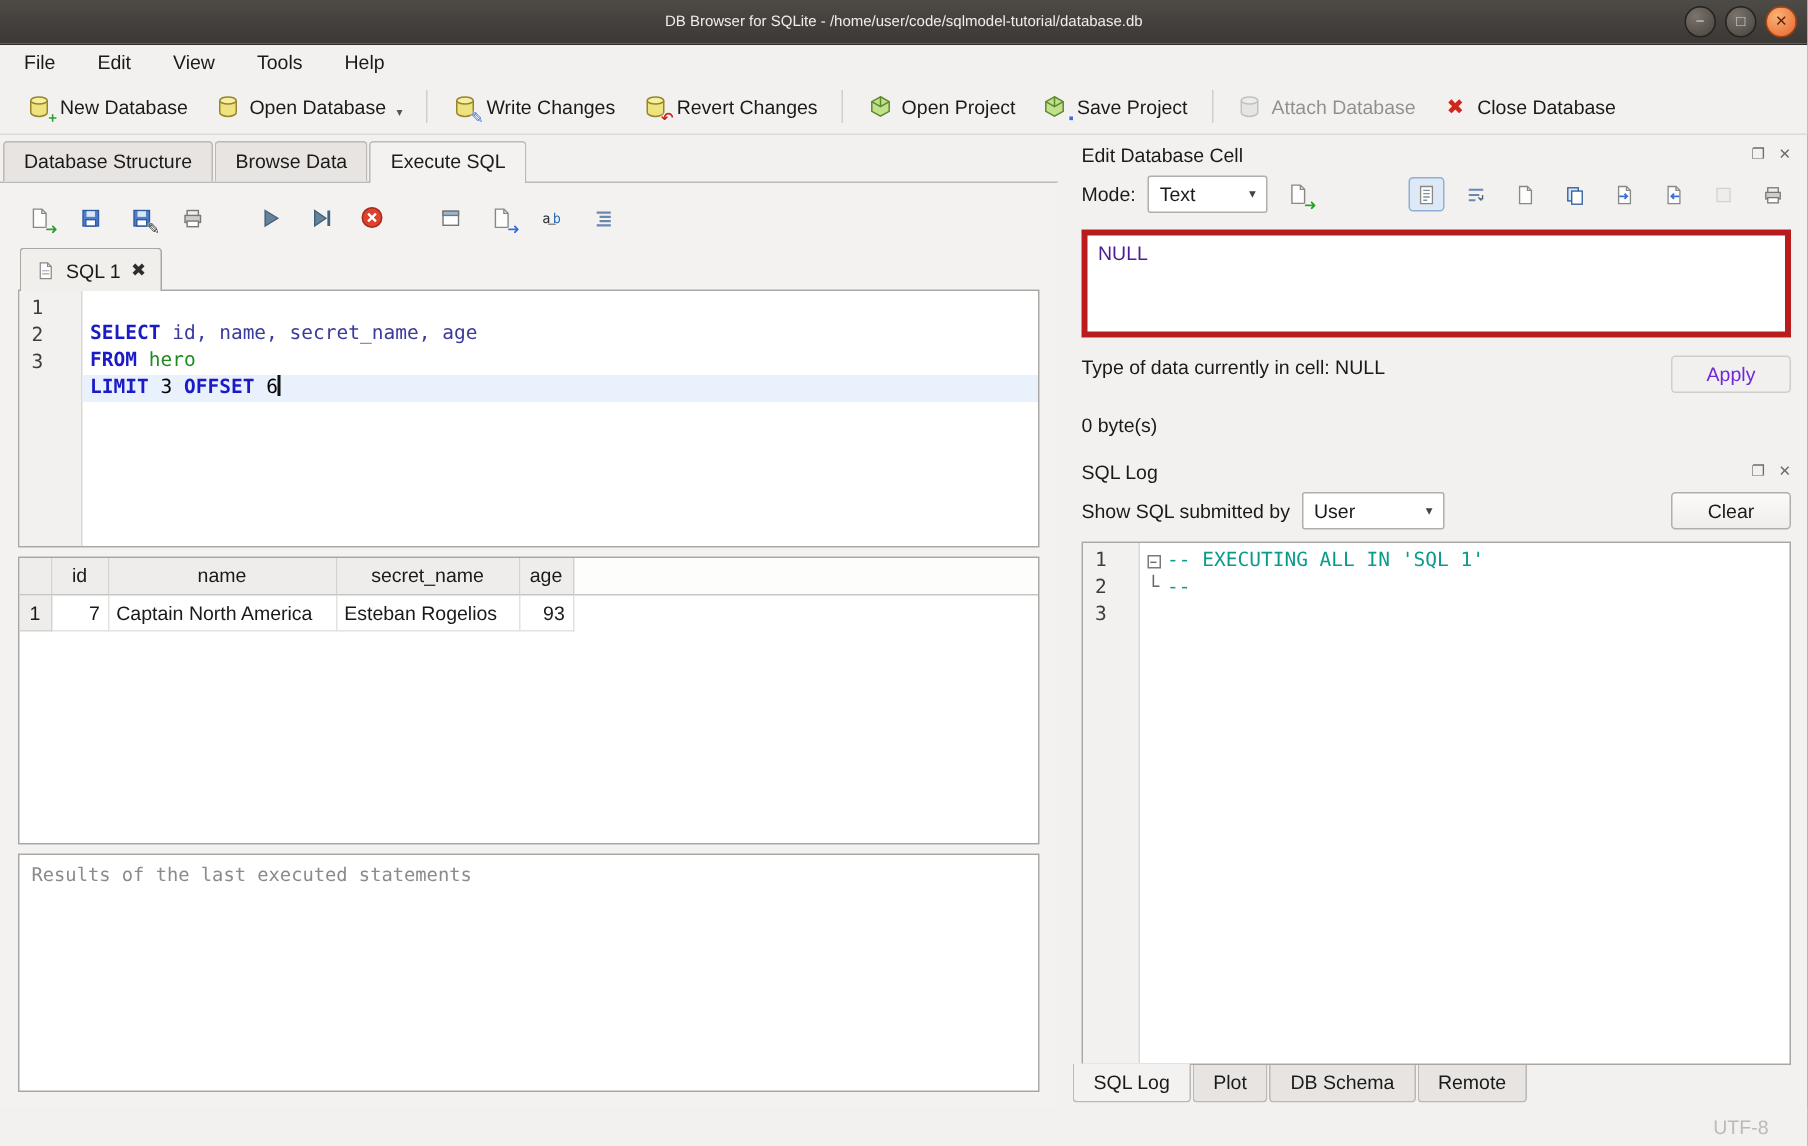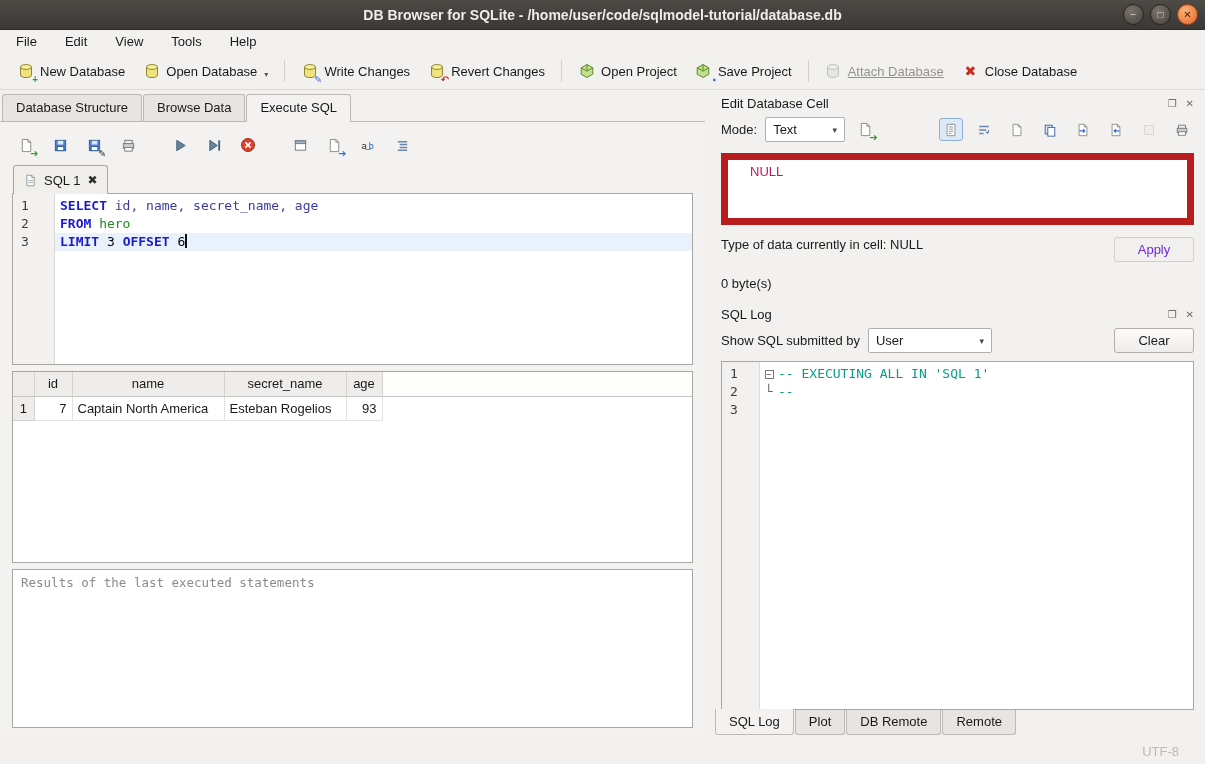--- a/index.html
+++ b/index.html
@@ -1,38 +1,38 @@
 <!DOCTYPE html>
 <html><head>
 <meta charset="utf-8">
 <style>
   * { box-sizing: border-box; }
   body { margin:0; background:#555; font-family:"Liberation Sans","DejaVu Sans",sans-serif; font-size:13px; color:#1a1a1a; }
   .app { width:1205px; height:764px; display:flex; flex-direction:column; background:#f2f1ef; overflow:hidden; position:relative; }
 
   
   .titlebar { height:30px; flex:0 0 30px; background:linear-gradient(#4e4a46,#3b3835); display:flex; align-items:center; position:relative; border-bottom:1px solid #2e2b28; }
-  .titlebar .title { flex:1; text-align:center; font-weight:bold; color:#efedeb; font-size:14px; }
+  .titlebar .title { flex:1; text-align:center; font-weight:normal; color:#efedeb; font-size:10px; }
   .win-controls { position:absolute; right:7px; top:4px; display:flex; gap:6px; }
   .wbtn { width:21px; height:21px; border-radius:50%; background:radial-gradient(circle at 35% 30%, #7b746d, #47423c); background:radial-gradient(circle at 35% 30%, #7b746d, #46413c); border:1px solid #26231f; color:#d9d7d4; display:flex; align-items:center; justify-content:center; font-size:10px; line-height:1; }
   .wbtn.close { background:radial-gradient(circle at 35% 30%, #f8b277, #e9652c); border-color:#a1441294; border-color:#a14412; color:#5a2408; font-weight:bold; }
 
   
   .menubar { height:23px; flex:0 0 23px; display:flex; align-items:center; padding:0 6px; gap:8px; background:#f2f1ef; }
   .menu-item { padding:2px 10px; border-radius:2px; }
 
   
   .toolbar { height:37px; flex:0 0 37px; display:flex; align-items:center; padding:0 8px; background:#f2f1ef; border-bottom:1px solid #dcdad6; }
   .tbtn { display:flex; align-items:center; gap:6px; padding:5px 9px; border-radius:3px; }
   .tbtn .tlabel { white-space:nowrap; }
   .tsep { width:1px; height:22px; background:#d1cfcb; margin:0 7px; }
   .icw { position:relative; width:17px; height:17px; display:inline-flex; align-items:center; justify-content:center; flex:0 0 17px; }
   .badge { position:absolute; right:-4px; bottom:-5px; font-size:10px; font-weight:bold; text-shadow:0 0 2px #fff, 0 0 2px #fff; line-height:1; }
   .caret { font-size:8px; color:#555; align-self:flex-end; padding-bottom:1px; margin-left:1px; }
-  .tbtn.disabled { opacity:.45; filter:grayscale(.9);text-decoration:underline; }
+  .tbtn.disabled { opacity:.45; filter:grayscale(.9); }
   .xglyph { color:#d0271b; font-weight:bold; font-size:14px; line-height:1; }
 
   
   .content { flex:1; display:flex; min-height:0; }
   .left { width:705px; flex:0 0 705px; display:flex; flex-direction:column; min-height:0; }
   .right { flex:1; display:flex; flex-direction:column; min-width:0; padding:0 9px 0 10px; }
 
   
   .main-tabs { height:31px; flex:0 0 31px; display:flex; align-items:flex-end; padding:4px 0 0 2px; position:relative; z-index:2; }
   .mtab { padding:5px 13px 6px; background:#e7e4e1; border:1px solid #bcb9b5; border-bottom:none; border-radius:3px 3px 0 0; margin-right:1px; white-space:nowrap; }
@@ -47,21 +47,21 @@
 
   
   .sqltab-row { height:28px; display:flex; position:relative; z-index:2; }
   .sqltab { display:inline-flex; align-items:center; gap:7px; padding:5px 10px; background:#f1efec; border:1px solid #a9a7a3; border-bottom:none; border-radius:3px 3px 0 0; margin-left:1px; margin-bottom:-1px; }
   .tab-close { font-size:12px; font-weight:bold; color:#2e2e2e; line-height:1; }
 
   
   .editor { height:172px; flex:0 0 172px; background:#fff; border:1px solid #a9a7a3; display:flex; font-family:"DejaVu Sans Mono","Liberation Mono",monospace; font-size:13px; overflow:hidden; }
   .gutter { width:42px; flex:0 0 42px; background:#f3f1ef; border-right:1px solid #dbd9d6; padding-top:3px; }
   .gutter .ln { height:18px; line-height:18px; padding-left:8px; color:#3d3d3d; }
-  .codearea { flex:1; padding-top:3px;border-radius:17px; }
+  .codearea { flex:1; padding-top:20px;border-radius:17px; }
   .cline { height:18px; line-height:18px; padding-left:5px; white-space:pre; }
   .cline.current { background:#e9f1fc; }
   .tok-kw { color:#1a1ac8; font-weight:bold; }
   .tok-ident { color:#3b3b9e; }
   .tok-table { color:#218a21; }
   .tok-plain { color:#000; }
   .cursor-caret { display:inline-block; width:1.5px; height:14px; background:#111; vertical-align:-2px; }
 
   
   .results { height:192px; flex:0 0 192px; margin-top:6px; background:#fff; border:1px solid #a9a7a3; overflow:hidden; }
@@ -81,21 +81,21 @@
   .dock-title { display:flex; align-items:center; padding:6px 2px 5px 6px; }
   .dock-title .t { flex:1; }
   .dock-ico { font-size:10px; color:#6e6c68; margin-left:9px; line-height:1; }
   .mode-row { display:flex; align-items:center; gap:8px; padding:1px 2px 9px 6px; }
   .combo { display:inline-flex; align-items:center; justify-content:space-between; background:#fff; border:1px solid #b2afab; border-radius:2px; padding:3px 7px; height:25px; gap:8px; }
   .combo .arr { font-size:9px; color:#444; }
   .mini-btn { width:24px; height:23px; display:flex; align-items:center; justify-content:center; border-radius:3px; position:relative; border:1px solid transparent; }
   .mini-btn.pressed { background:#dde9f6; border:1px solid #8fb0d4; }
   .mini-btn.faded { opacity:.45; }
   .icon-group { margin-left:auto; display:flex; align-items:center; gap:9px; }
-  .cell-edit { height:72px; flex:0 0 72px; background:#fff; border:7px solid #b91c1c; padding:4px 22px; color:#be185d; margin:2px 2px 12px 6px; }
+  .cell-edit { height:72px; flex:0 0 72px; background:#fff; border:4px solid #b91c1c; padding:4px 7px; color:#4c1d95; margin:2px 2px 12px 6px; }
   .cell-info { display:flex; align-items:flex-start; margin:0 2px 10px 6px; }
   .cell-info .texts { flex:1; display:flex; flex-direction:column; gap:24px; }
   .btn { border:1px solid #b2afab; background:linear-gradient(#fcfbfa,#efedeb); border-radius:3px; padding:4px 0; width:80px; text-align:center; }
   .btn.disabled { color:#6d28d9; background:#f2f0ee; border-color:#d0cecb; }
   .filter-row { display:flex; align-items:center; gap:8px; padding:1px 2px 8px 6px; }
   .filter-row .btn { margin-left:auto; }
   .log-box { flex:1; margin:0 2px 0 6px; background:#fff; border:1px solid #a9a7a3; display:flex; font-family:"DejaVu Sans Mono","Liberation Mono",monospace; font-size:13px; min-height:0; overflow:hidden; }
   .log-gutter { width:38px; flex:0 0 38px; background:#f3f1ef; border-right:1px solid #dbd9d6; padding-top:3px; }
   .log-gutter .ln { height:18px; line-height:18px; padding-left:8px; color:#3d3d3d; }
   .log-lines { flex:1; padding-top:3px; }
@@ -502,21 +502,21 @@
       </div>
 
       <div class="dock-title">
         <span class="t">SQL Log</span>
         <span class="dock-ico">❐</span>
         <span class="dock-ico">✕</span>
       </div>
 
       <div class="filter-row">
         <span>Show SQL submitted by</span>
-        <span class="combo" style="width:124px">
+        <span class="combo" style="width:95px">
           <span>User</span>
           <span class="arr">▾</span>
         </span>
         <div class="btn">Clear</div>
       </div>
 
       <div class="log-box">
         <div class="log-gutter">
           <div class="ln">1</div>
           <div class="ln">2</div>
@@ -536,21 +536,21 @@
           <div class="log-line">
               <span class="lmark"></span>
               <span class="ltext"></span>
             </div>
         </div>
       </div>
 
       <div class="bottom-tabs">
         <div class="btab active">SQL Log</div>
         <div class="btab">Plot</div>
-        <div class="btab">DB Remote</div>
+        <div class="btab">DB Schema</div>
         <div class="btab">Remote</div>
       </div>
 
     </div>
   </div>
 
   <div class="statusbar">
     <span>UTF-8</span>
   </div>
 

